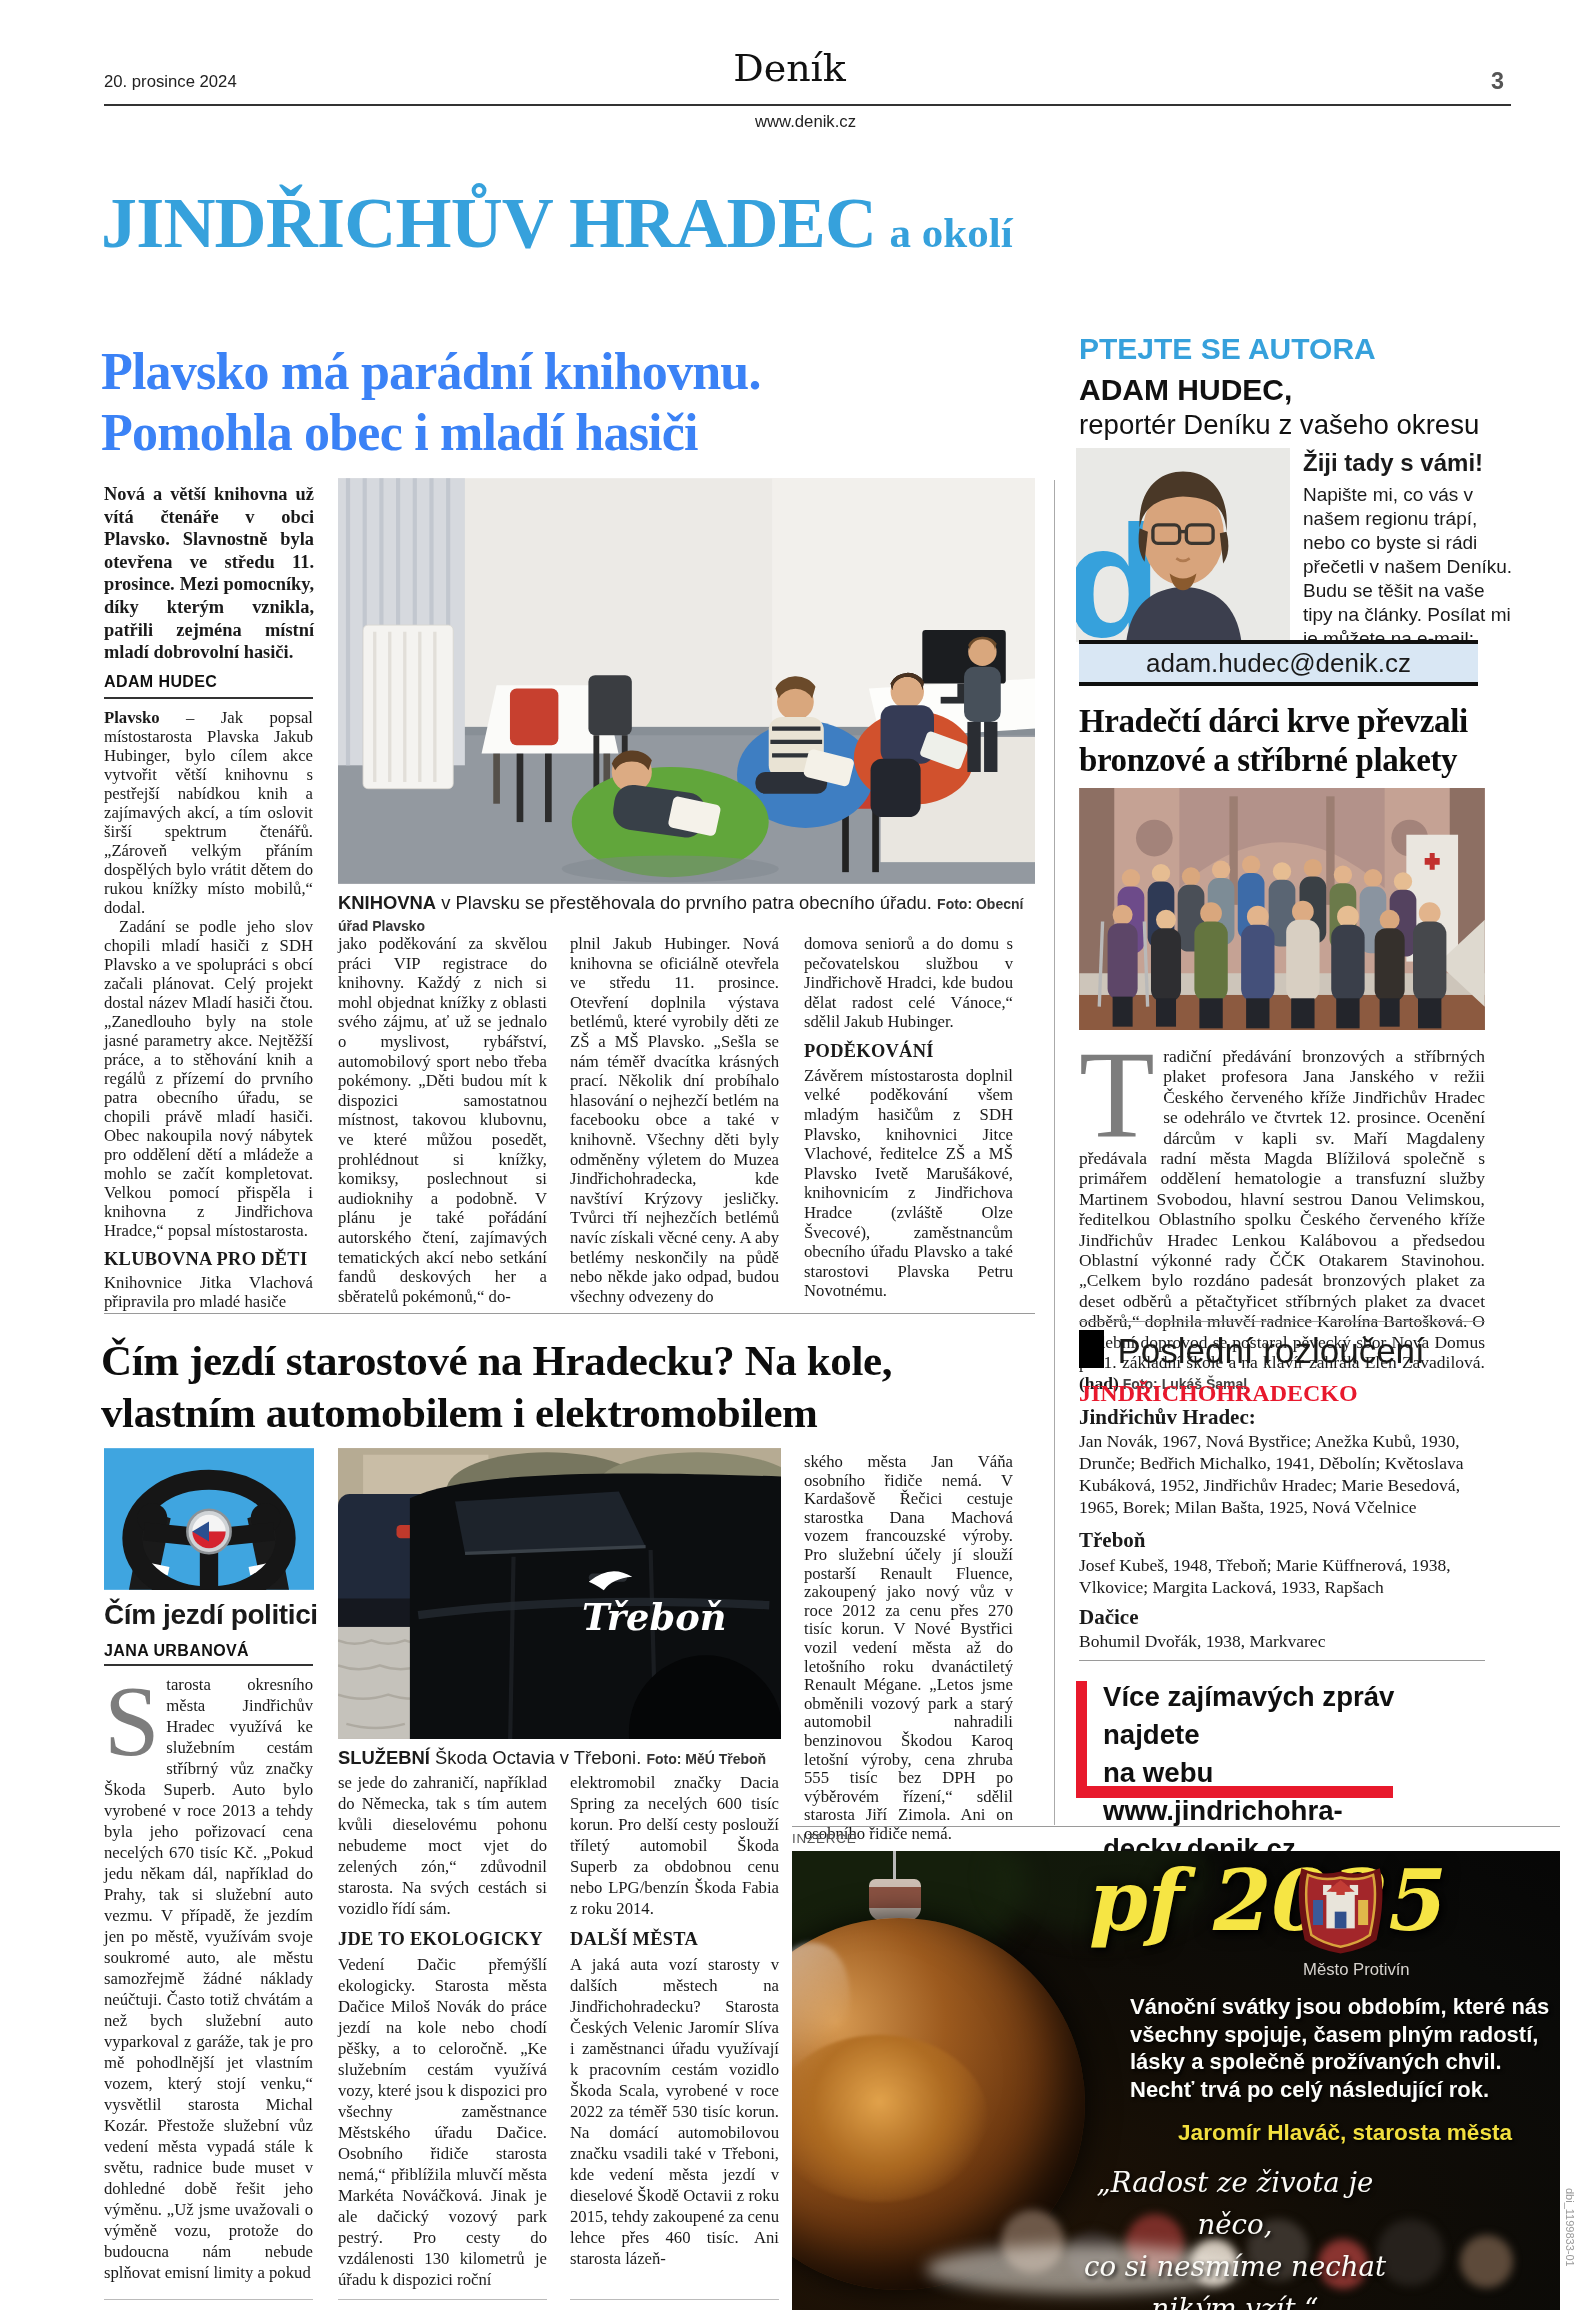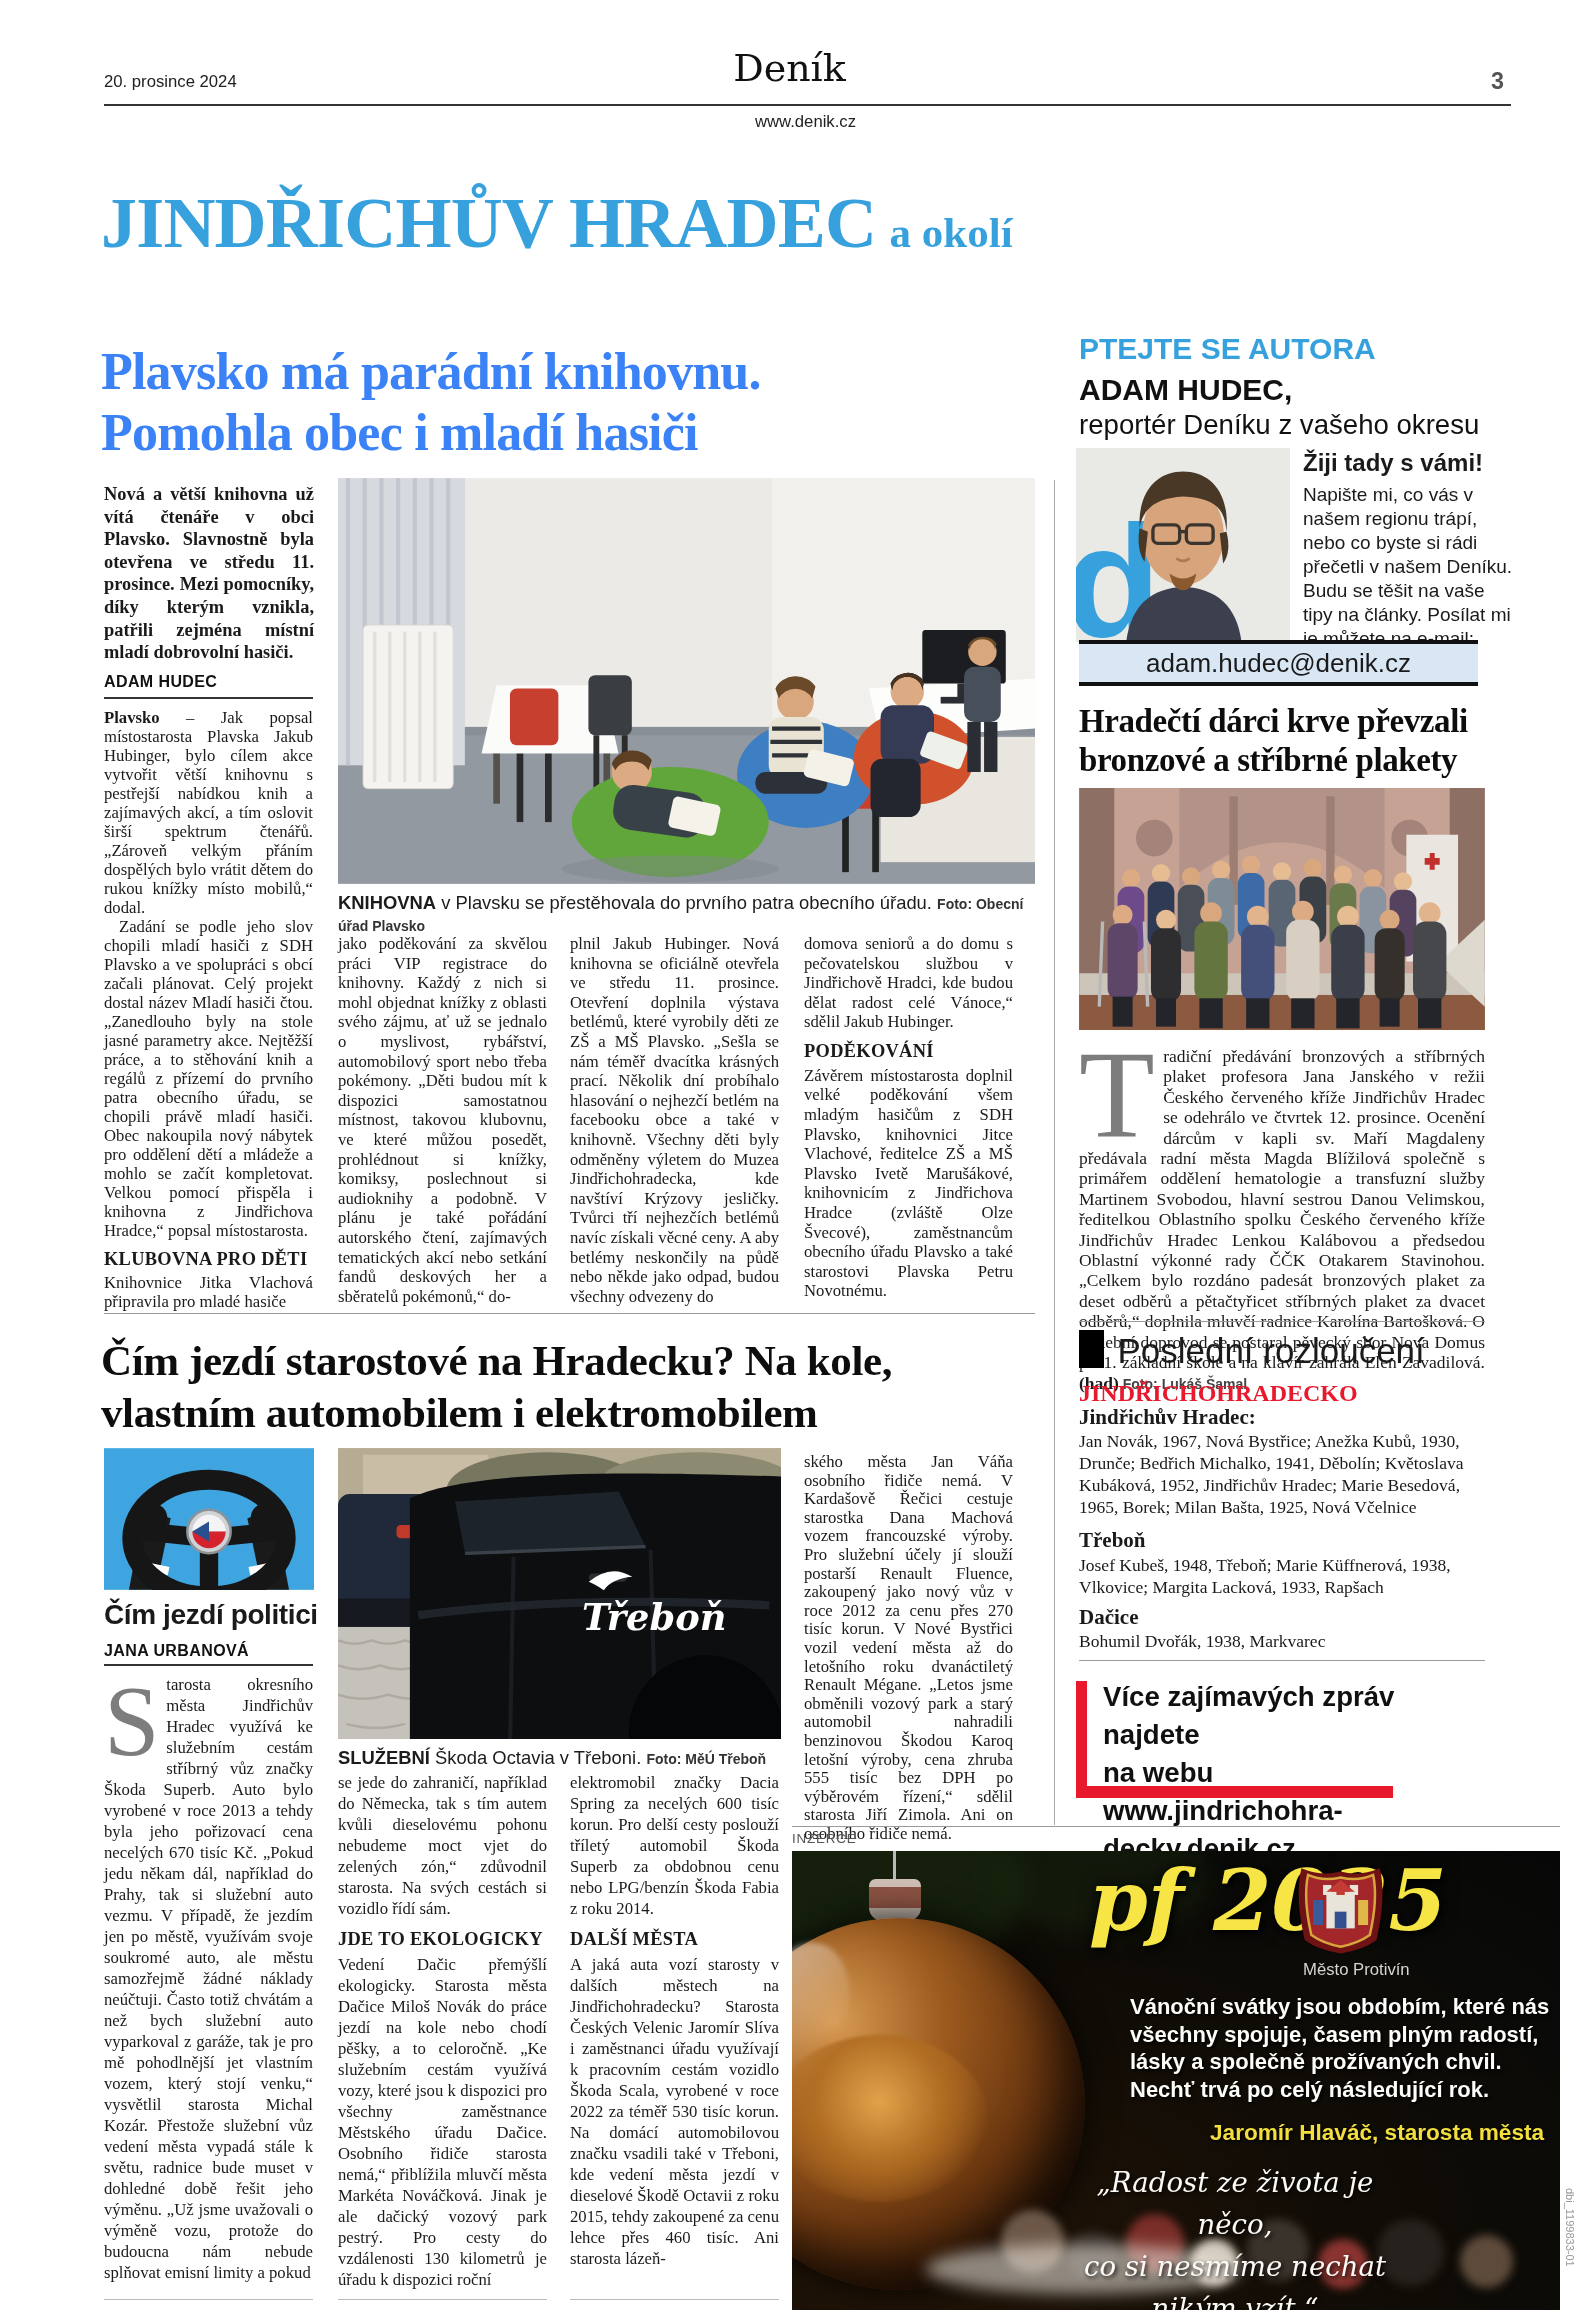--- a/index.html
+++ b/index.html
@@ -474,21 +474,21 @@
       </svg>
     </div>
     <div class="abs ad-city" style="left:511px;top:109px;">Město Protivín</div>
 
     <div class="abs ad-msg" style="left:338px;top:142px;">
       <div>Vánoční svátky jsou obdobím, které nás</div>
       <div>všechny spojuje, časem plným radostí,</div>
       <div>lásky a společně prožívaných chvil.</div>
       <div>Nechť trvá po celý následující rok.</div>
     </div>
-    <div class="abs ad-sign" style="left:386px;top:269px;margin-left:32px;">Jaromír Hlaváč, starosta města</div>
+    <div class="abs ad-sign" style="left:386px;top:269px;">Jaromír Hlaváč, starosta města</div>
     <div class="abs ad-quote" style="left:276px;top:311px;width:334px;">
       <div>„Radost ze života je něco,</div>
       <div>co si nesmíme nechat nikým vzít.“</div>
     </div>
   </div>
   <div class="abs ad-code" style="left:1564px;top:2188px;">dbi_1199833-01</div>
 
 </div>
 
 

